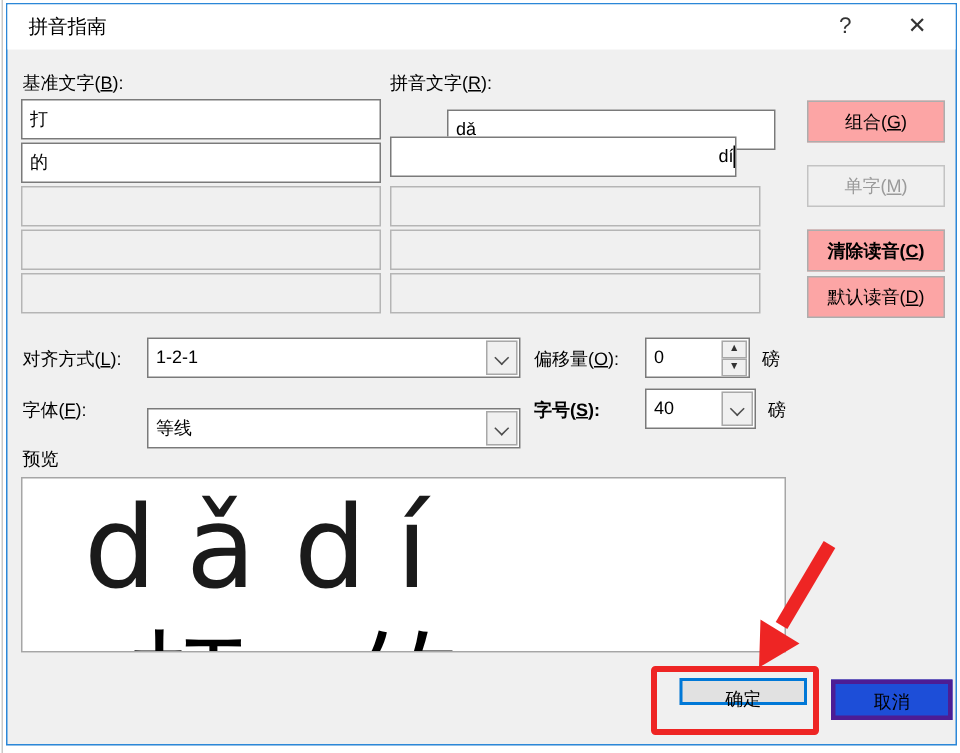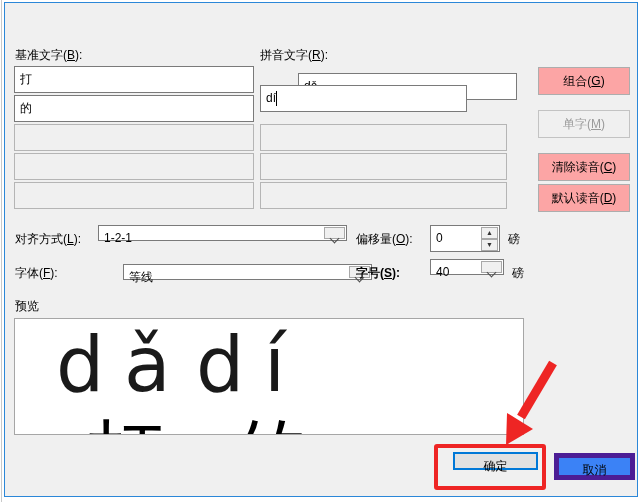--- a/index.html
+++ b/index.html
@@ -60,21 +60,21 @@
     position:absolute; left:533px; width:92px; height:28px;
     background:#fca5a5; border:1px solid #adadad;
     text-align:center; line-height:26px; font-size:12px; color:#000;
   }
   .btn.disabled {
     background:#f0f0f0; border-color:#c3c3c3; color:#9a9a9a;
   }
 
   
   .combo {
-    position:absolute; height:16px; background:#fff;
+    position:absolute; height:27px; background:#fff;
     border:1px solid #7a7a7a; font-size:12px; line-height:25px;
     padding-left:5px; white-space:nowrap;
   }
   .combo-btn {
     position:absolute; top:1px; right:1px; bottom:1px; width:21px;
     background:#f0f0f0; border:1px solid #a8a8a8;
   }
   .chev {
     position:absolute; left:6px; top:7px; width:7px; height:7px;
     border-right:1.6px solid #4d4d4d; border-bottom:1.6px solid #4d4d4d;
@@ -109,21 +109,21 @@
   }
 
   
   .btn-ok {
     position:absolute; left:448px; top:449px; width:85px; height:18px;
     background:#e1e1e1; border:2px solid #0078d7;
     text-align:center; line-height:25px; font-size:12px;
   }
   .btn-cancel {
     position:absolute; left:549px; top:450px; width:81px; height:27px;
-    background:#3b82f6; border:5px solid #4c1d95;
+    background:#1d4ed8; border:3px solid #4c1d95;
     text-align:center; line-height:25px; font-size:12px;
   }
 
   
   .anno-rect {
     position:absolute; left:429px; top:441px; width:112px; height:46px;
     border:4px solid #ee2524; border-radius:3px;
     pointer-events:none;
   }
   .anno-arrow {
@@ -131,61 +131,66 @@
     pointer-events:none;
   }
 </style>
 </head>
 <body>
 
 <div class="page-edge"></div>
 
 <div class="dialog">
 
+  <div class="titlebar">
+    <div class="title-text">拼音指南</div>
+    <div class="tb-btn tb-help">?</div>
+    <div class="tb-btn tb-close">✕</div>
+  </div>
 
   <div class="lbl" style="left:10px; top:44px;"><span>基准文字(</span><u>B</u><span>):</span></div>
   <div class="lbl" style="left:255px; top:44px;"><span>拼音文字(</span><u>R</u><span>):</span></div>
 
   <div class="field" style="left:9px; top:63px; width:240px;">打</div>
   <div class="field" style="left:255px; top:70px; width:219px;margin-left:38px;">dǎ</div>
 
   <div class="field" style="left:9px; top:92px; width:240px;">的</div>
-  <div class="field" style="left:255px; top:82px; width:207px;"><span>dí</span><span class="caret"></span></div>
+  <div class="field" style="left:255px; top:88px; width:231px;text-align:right;"><span>dí</span><span class="caret"></span></div>
 
   <div class="field empty" style="left:9px; top:121px; width:240px;"></div>
   <div class="field empty" style="left:255px; top:121px; width:247px;"></div>
 
   <div class="field empty" style="left:9px; top:150px; width:240px;"></div>
   <div class="field empty" style="left:255px; top:150px; width:247px;"></div>
 
   <div class="field empty" style="left:9px; top:179px; width:240px;"></div>
   <div class="field empty" style="left:255px; top:179px; width:247px;"></div>
 
   <div class="btn" style="top:64px;"><span>组合(</span><u>G</u><span>)</span></div>
   <div class="btn disabled" style="top:107px;"><span>单字(</span><u>M</u><span>)</span></div>
-  <div class="btn" style="top:150px;"><span>清除读音(</span><u>C</u><span>)</span></div>
+  <div class="btn" style="top:150px;font-weight:bold;"><span>清除读音(</span><u>C</u><span>)</span></div>
   <div class="btn" style="top:181px;"><span>默认读音(</span><u>D</u><span>)</span></div>
 
   <div class="lbl" style="left:10px; top:228px;"><span>对齐方式(</span><u>L</u><span>):</span></div>
   <div class="combo" style="left:93px; top:222px; width:249px;">
     <span>1-2-1</span>
     <div class="combo-btn">
         <div class="chev"></div>
       </div>
   </div>
   <div class="lbl" style="left:351px; top:228px;"><span>偏移量(</span><u>O</u><span>):</span></div>
   <div class="spin" style="left:425px; top:222px; width:70px;">
     <span>0</span>
     <div class="spin-btn spin-up">▲</div>
     <div class="spin-btn spin-down">▼</div>
   </div>
   <div class="lbl" style="left:503px; top:228px;">磅</div>
 
   <div class="lbl" style="left:10px; top:262px;"><span>字体(</span><u>F</u><span>):</span></div>
-  <div class="combo" style="left:93px; top:261px; width:249px;margin-left:25px;">
+  <div class="combo" style="left:93px; top:269px; width:249px;">
     <span>等线</span>
     <div class="combo-btn">
         <div class="chev"></div>
       </div>
   </div>
   <div class="lbl" style="left:351px; top:262px;font-weight:bold;"><span>字号(</span><u>S</u><span>):</span></div>
   <div class="combo" style="left:425px; top:256px; width:74px;">
     <span>40</span>
     <div class="combo-btn">
         <div class="chev"></div>

